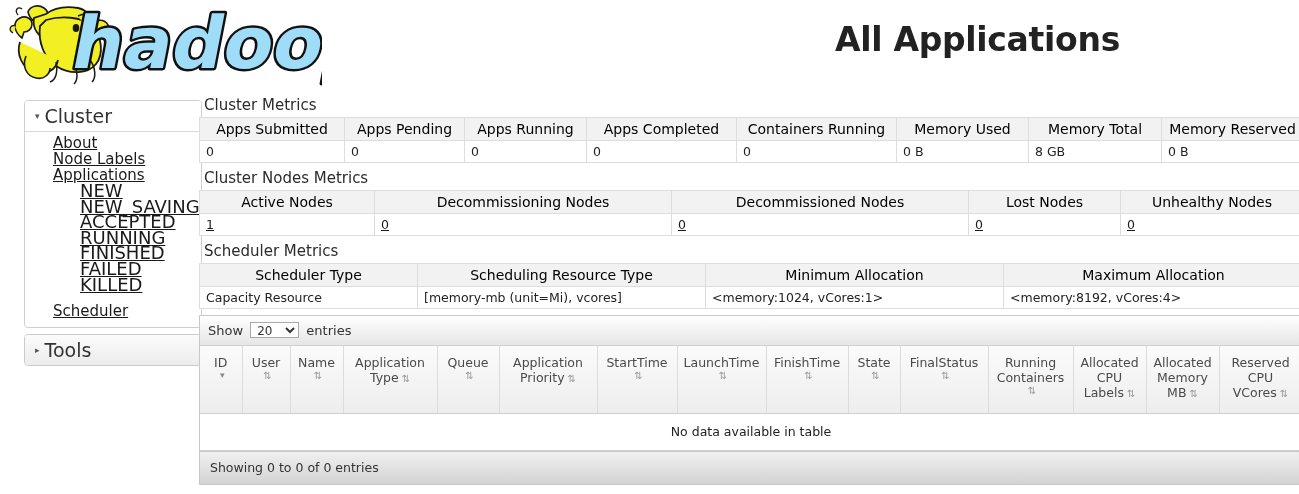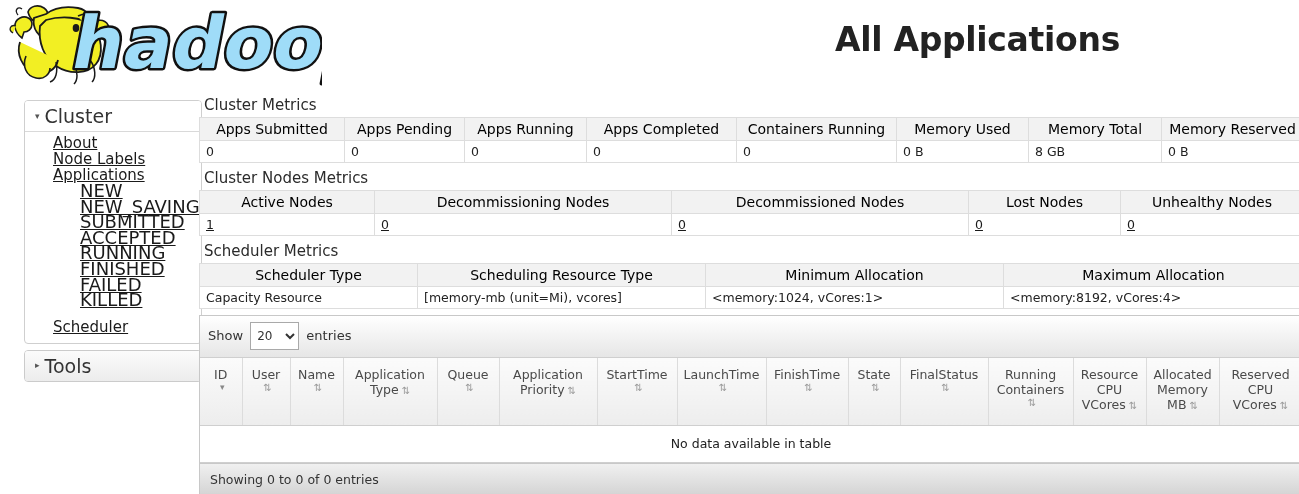--- a/index.html
+++ b/index.html
@@ -180,21 +180,21 @@
     color: #333333;
   }
   #dt-length-bar label { cursor: default; }
   select#entries-select {
     font-family: "DejaVu Sans", "Liberation Sans", sans-serif;
     font-size: 12px;
     color: #333333;
     border: 1px solid #a9a9a9;
     background: #ffffff;
     padding: 0 2px;
-    height: 28px;
+    height: 16px;
     margin: 0 3px;
     vertical-align: baseline;
   }
   table#apps-table {
     border-collapse: collapse;
     width: 1102px;
     table-layout: fixed;
   }
   table#apps-table thead th {
     background: linear-gradient(to bottom, #fbfbfb 0%, #ededed 100%);
@@ -283,21 +283,20 @@
     <div class="nav-block">
       <div class="nav-header">
         <span class="tri">▾</span><span>Cluster</span>
       </div>
       <div class="nav-body">
         <a class="nav-link">About</a>
         <a class="nav-link">Node Labels</a>
         <a class="nav-link">Applications</a>
         <a class="nav-link sub">NEW</a>
         <a class="nav-link sub">NEW_SAVING</a>
-        <a class="nav-link sub">SUBMITTED</a>
         <a class="nav-link sub">ACCEPTED</a>
         <a class="nav-link sub">RUNNING</a>
         <a class="nav-link sub">FINISHED</a>
         <a class="nav-link sub">FAILED</a>
         <a class="nav-link sub">KILLED</a>
         <a class="nav-link spaced">Scheduler</a>
       </div>
     </div>
 
     <div class="nav-block collapsed">
@@ -443,21 +442,21 @@
             <th><span>Name</span><span class="sort-ind hdr-sort-below">⇅</span></th>
             <th><span>Application Type</span><span class="sort-ind">⇅</span></th>
             <th><span>Queue</span><span class="sort-ind hdr-sort-below">⇅</span></th>
             <th><span>Application Priority</span><span class="sort-ind">⇅</span></th>
             <th><span>StartTime</span><span class="sort-ind hdr-sort-below">⇅</span></th>
             <th><span>LaunchTime</span><span class="sort-ind hdr-sort-below">⇅</span></th>
             <th><span>FinishTime</span><span class="sort-ind hdr-sort-below">⇅</span></th>
             <th><span>State</span><span class="sort-ind hdr-sort-below">⇅</span></th>
             <th><span>FinalStatus</span><span class="sort-ind hdr-sort-below">⇅</span></th>
             <th><span>Running Containers</span><span class="sort-ind hdr-sort-below">⇅</span></th>
-            <th><span>Resource CPU VCores</span><span class="sort-ind">⇅</span></th>
+            <th><span>Allocated CPU Labels</span><span class="sort-ind">⇅</span></th>
             <th><span>Allocated Memory MB</span><span class="sort-ind">⇅</span></th>
             <th><span>Reserved CPU VCores</span><span class="sort-ind">⇅</span></th>
           </tr>
         </thead>
         <tbody>
           <tr>
             <td id="no-data" colspan="15">No data available in table</td>
           </tr>
         </tbody>
       </table>

